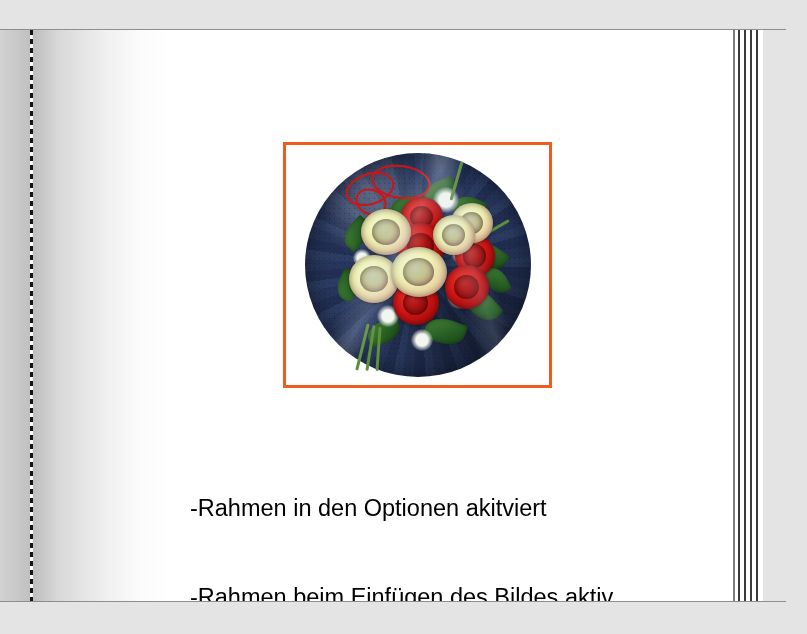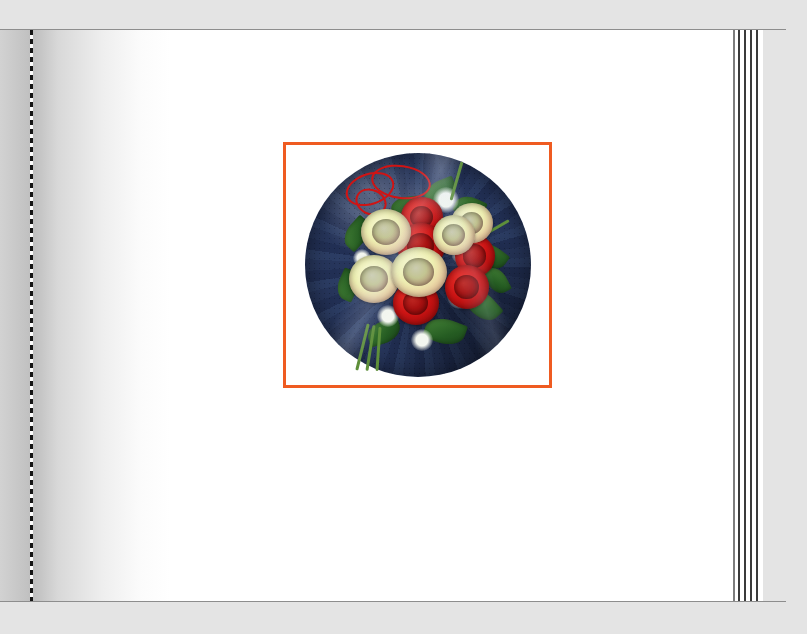--- a/index.html
+++ b/index.html
@@ -277,18 +277,20 @@
           <div class="rose cream" style="left:56px;top:56px;width:50px;height:46px"></div>
           <div class="rose cream" style="left:146px;top:50px;width:42px;height:40px"></div>
           <div class="rose cream" style="left:128px;top:62px;width:42px;height:40px"></div>
           <div class="rose cream" style="left:44px;top:102px;width:50px;height:48px"></div>
           <div class="rose cream" style="left:86px;top:94px;width:56px;height:50px"></div>
         </div>
       </div>
     </div>
 
     <div id="bullets">
+      <span class="line">-Rahmen in den Optionen akitviert</span>
+      <span class="line">-Rahmen beim Einfügen des Bildes aktiv</span>
       
       
     </div>
 
   </div>
 </div>
 
 </body></html>

